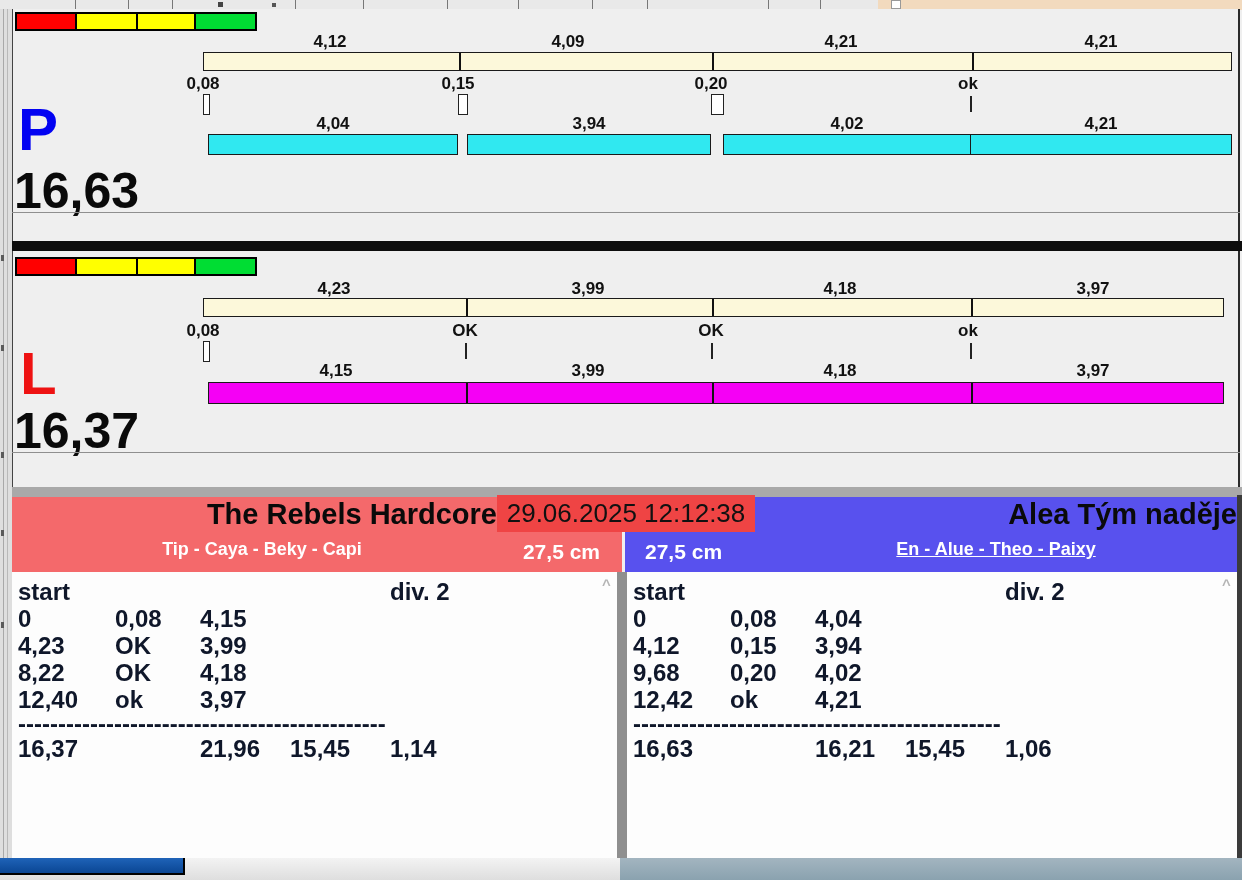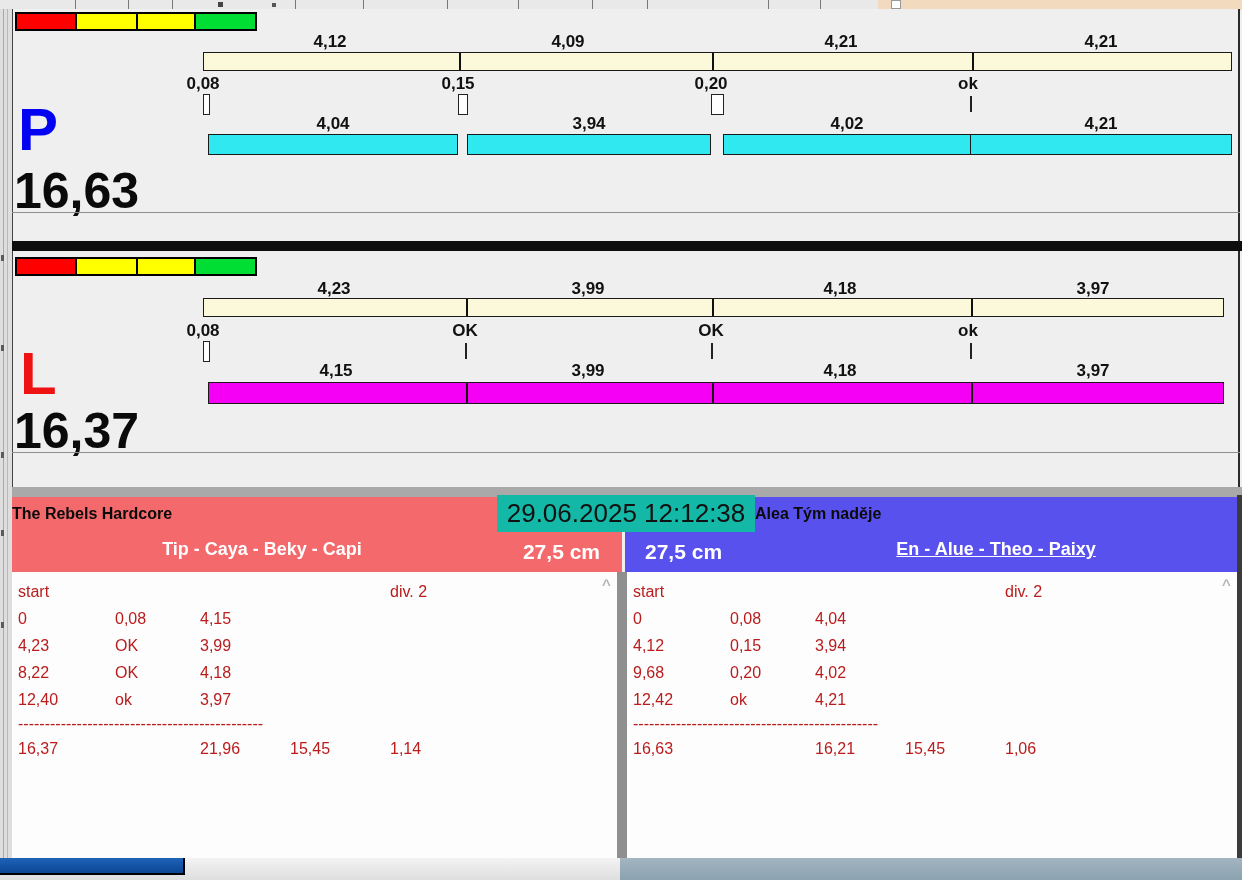--- a/index.html
+++ b/index.html
@@ -11,25 +11,25 @@
   .bar{position:absolute;box-sizing:border-box;border:1px solid #1a1a1a;}
   .bardiv{position:absolute;top:0;bottom:0;width:2px;background:#111;}
   .passrect{position:absolute;box-sizing:border-box;border:1px solid #222;background:#fff;height:21px;}
   .tick{position:absolute;width:2px;height:16px;background:#222;}
   .laneletter{position:absolute;font-weight:bold;font-size:60px;line-height:60px;}
   .lanetotal{position:absolute;font-weight:bold;font-size:50px;line-height:50px;color:#0a0a0a;}
   .tl{position:absolute;display:flex;}
   .tl div{width:62px;height:19px;border:2px solid #000;box-sizing:border-box;}
   .tl div+div{margin-left:-2px;}
   .hline{position:absolute;height:1px;background:#8f8f8f;}
-  .hdr-title{position:absolute;font-weight:bold;font-size:16px;color:#0a0a0a;text-align:left;line-height:28px;}
+  .hdr-title{position:absolute;font-weight:bold;font-size:29px;color:#0a0a0a;text-align:right;line-height:28px;}
   .hdr-dogs{position:absolute;font-weight:bold;font-size:18px;color:#fff;text-align:center;line-height:20px;}
   .hdr-height{position:absolute;font-weight:bold;font-size:21px;color:#fff;line-height:24px;}
   .tbl{position:absolute;display:grid;grid-template-columns:97px 85px 90px 100px 92px;
-       font-weight:normal;font-size:16px;line-height:27px;color:#b91c1c;}
+       font-weight:bold;font-size:24px;line-height:27px;color:#0f172a;}
   .tbl .c5{text-align:left;}
   .dashes{grid-column:1/6;height:22px;line-height:22px;overflow:hidden;white-space:nowrap;}
   .scroll{position:absolute;width:17px;text-align:center;font-weight:bold;font-size:15px;
           color:#b5b5b5;line-height:14px;cursor:default;}
   .sep{position:absolute;top:0;width:1px;height:9px;background:#777;}
   .speck{position:absolute;width:3px;height:6px;background:#5a5a5a;}
 </style>
 </head>
 <body>
 
@@ -163,21 +163,21 @@
   <div class="abs" style="left:625px;top:497px;width:612px;height:75px;background:#5851ee;"></div>
 
   <div class="hdr-title" style="left:12px;top:500px;width:485px;">The Rebels Hardcore</div>
   <div class="hdr-dogs" style="left:12px;top:539px;width:500px;">Tip - Caya - Beky - Capi</div>
   <div class="hdr-height" style="left:400px;top:540px;width:200px;text-align:right;">27,5 cm</div>
 
   <div class="hdr-title" style="left:755px;top:500px;width:482px;">Alea Tým naděje</div>
   <div class="hdr-dogs" style="left:755px;top:539px;width:482px;text-decoration:underline;">En - Alue - Theo - Paixy</div>
   <div class="hdr-height" style="left:645px;top:540px;width:150px;text-align:left;">27,5 cm</div>
 
-  <div class="abs" style="left:497px;top:495px;width:258px;height:37px;background:#14b8a6;display:flex;align-items:center;justify-content:center;">
+  <div class="abs" style="left:497px;top:495px;width:258px;height:37px;background:#ef4444;display:flex;align-items:center;justify-content:center;">
     <span style="font-size:26px;color:#111;white-space:nowrap;">29.06.2025 12:12:38</span>
   </div>
 
   <div class="abs" style="left:12px;top:572px;width:605px;height:286px;background:#fdfdfd;"></div>
   <div class="abs" style="left:627px;top:572px;width:610px;height:286px;background:#fdfdfd;"></div>
 
   <div class="abs" style="left:617px;top:572px;width:10px;height:296px;background:#8f8f8f;"></div>
   <div class="abs" style="left:1237px;top:495px;width:5px;height:373px;background:#3b3b3b;"></div>
 
   <div class="scroll" style="left:598px;top:578px;">^</div>

